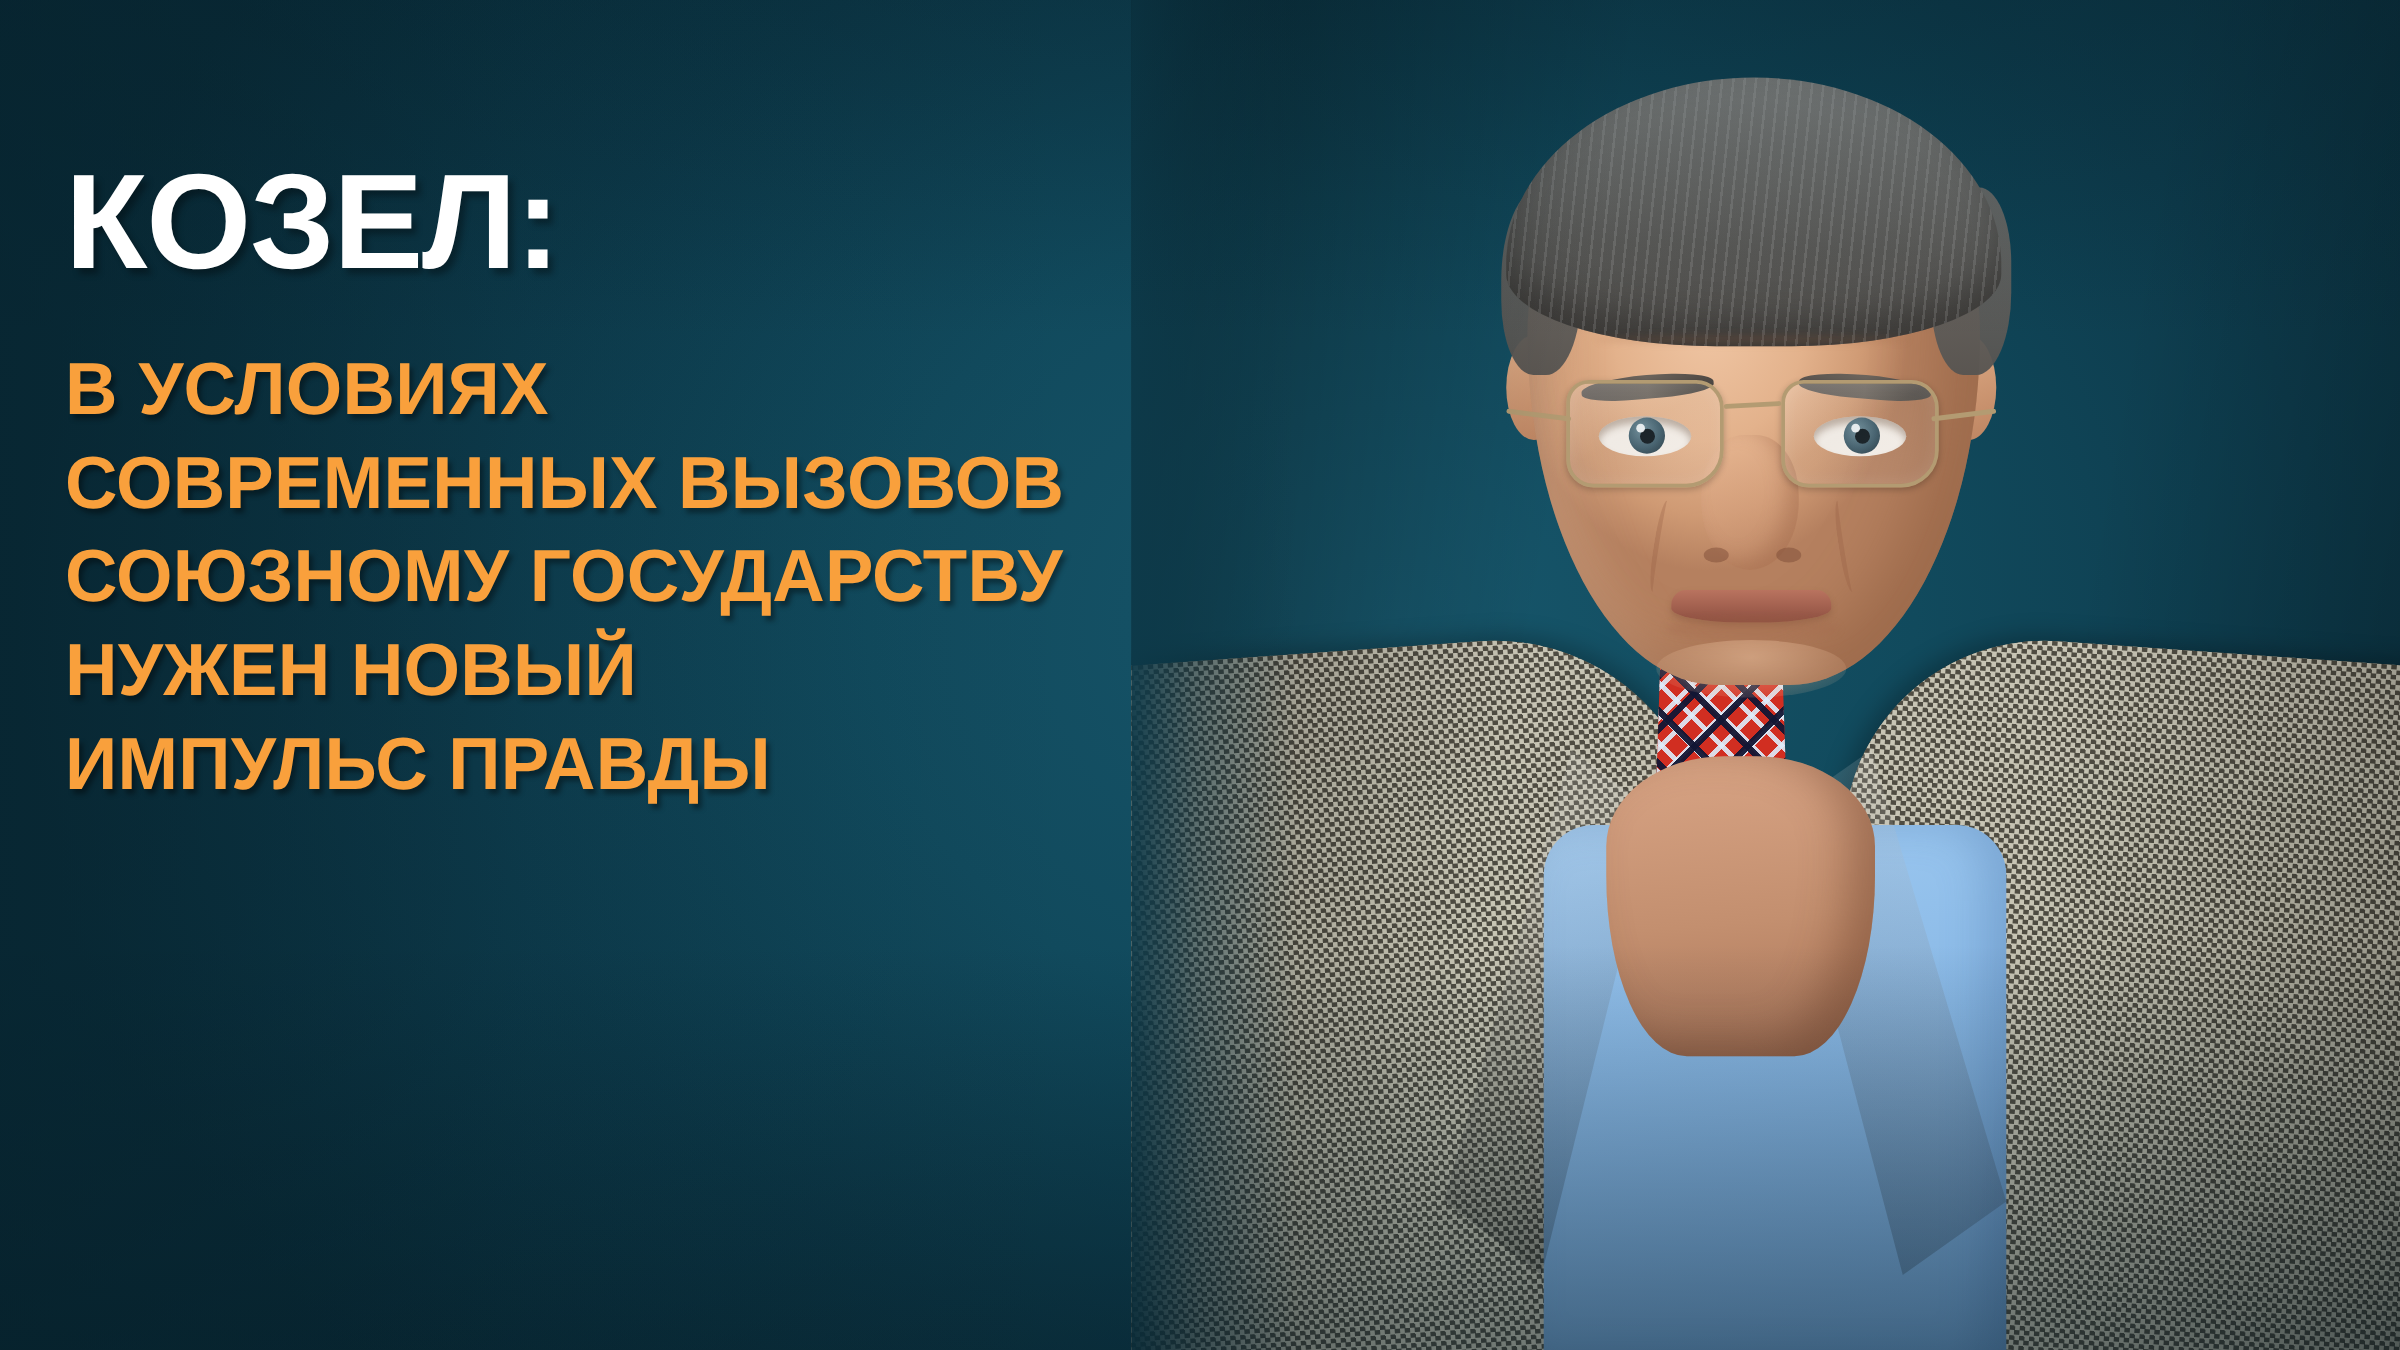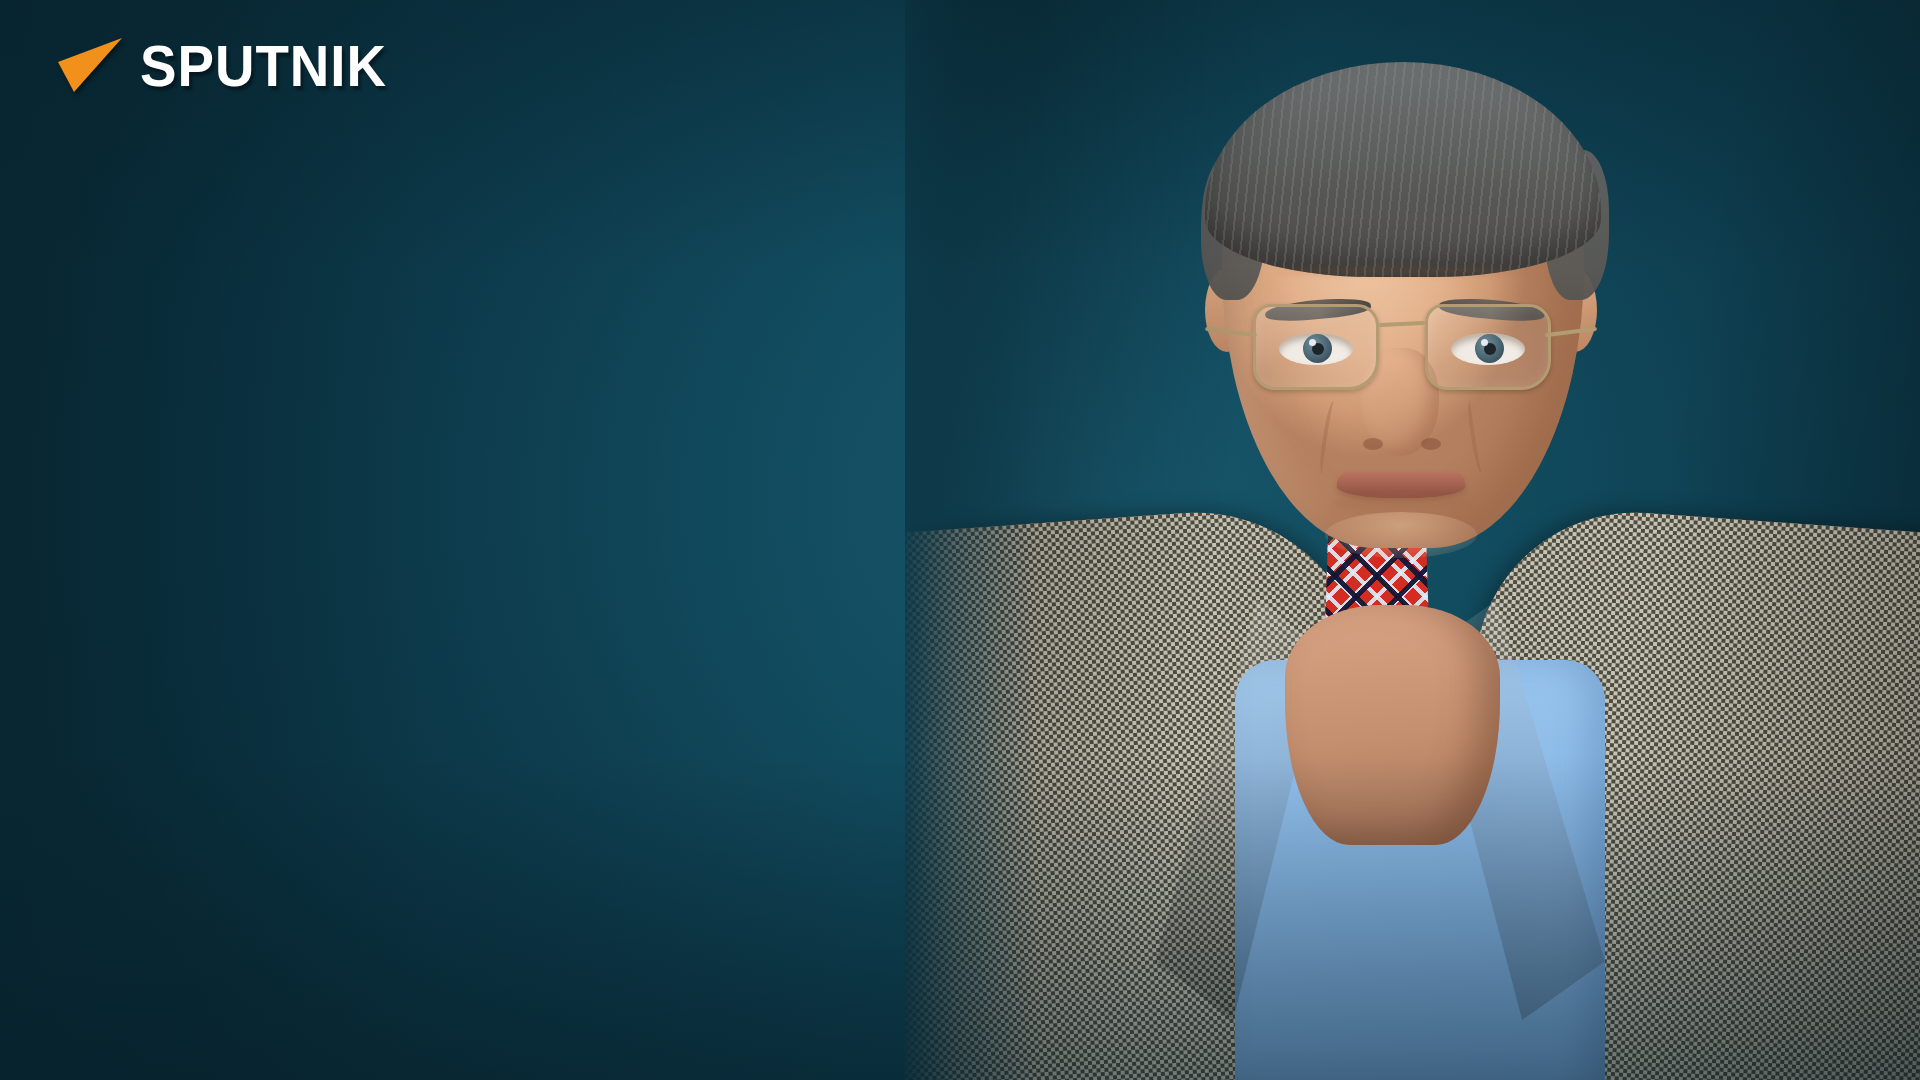--- a/index.html
+++ b/index.html
@@ -400,23 +400,26 @@
     <div class="p-layer bridge"></div>
     <div class="p-layer temple l"></div>
     <div class="p-layer temple r"></div>
 
     <div class="shoulder-shadow"></div>
     <div class="portrait-edge"></div>
   </div>
 
   <div class="bg-vignette"></div>
 
-  <div class="logo">
-    <span class="logo-mark">
-      <svg viewBox="0 0 78 60" xmlns="http://www.w3.org/2000/svg" aria-hidden="true">
-        <polygon points="74,2 10,26 26,56" fill="#f2901c"></polygon>
-      </svg>
-    </span>
-    <span class="logo-word">SPUTNIK</span>
+
+  <div class="headline-wrap">
+    <div class="headline-main">КОЗЕЛ:</div>
+
+    <div class="sub-lines">
+      <span class="sub-line">В УСЛОВИЯХ</span>
+      <span class="sub-line">СОВРЕМЕННЫХ ВЫЗОВОВ</span>
+      <span class="sub-line">СОЮЗНОМУ ГОСУДАРСТВУ</span>
+      <span class="sub-line">НУЖЕН НОВЫЙ</span>
+      <span class="sub-line">ИМПУЛЬС ПРАВДЫ</span>
+    </div>
   </div>
 
-
 </div>
 
 </body></html>

